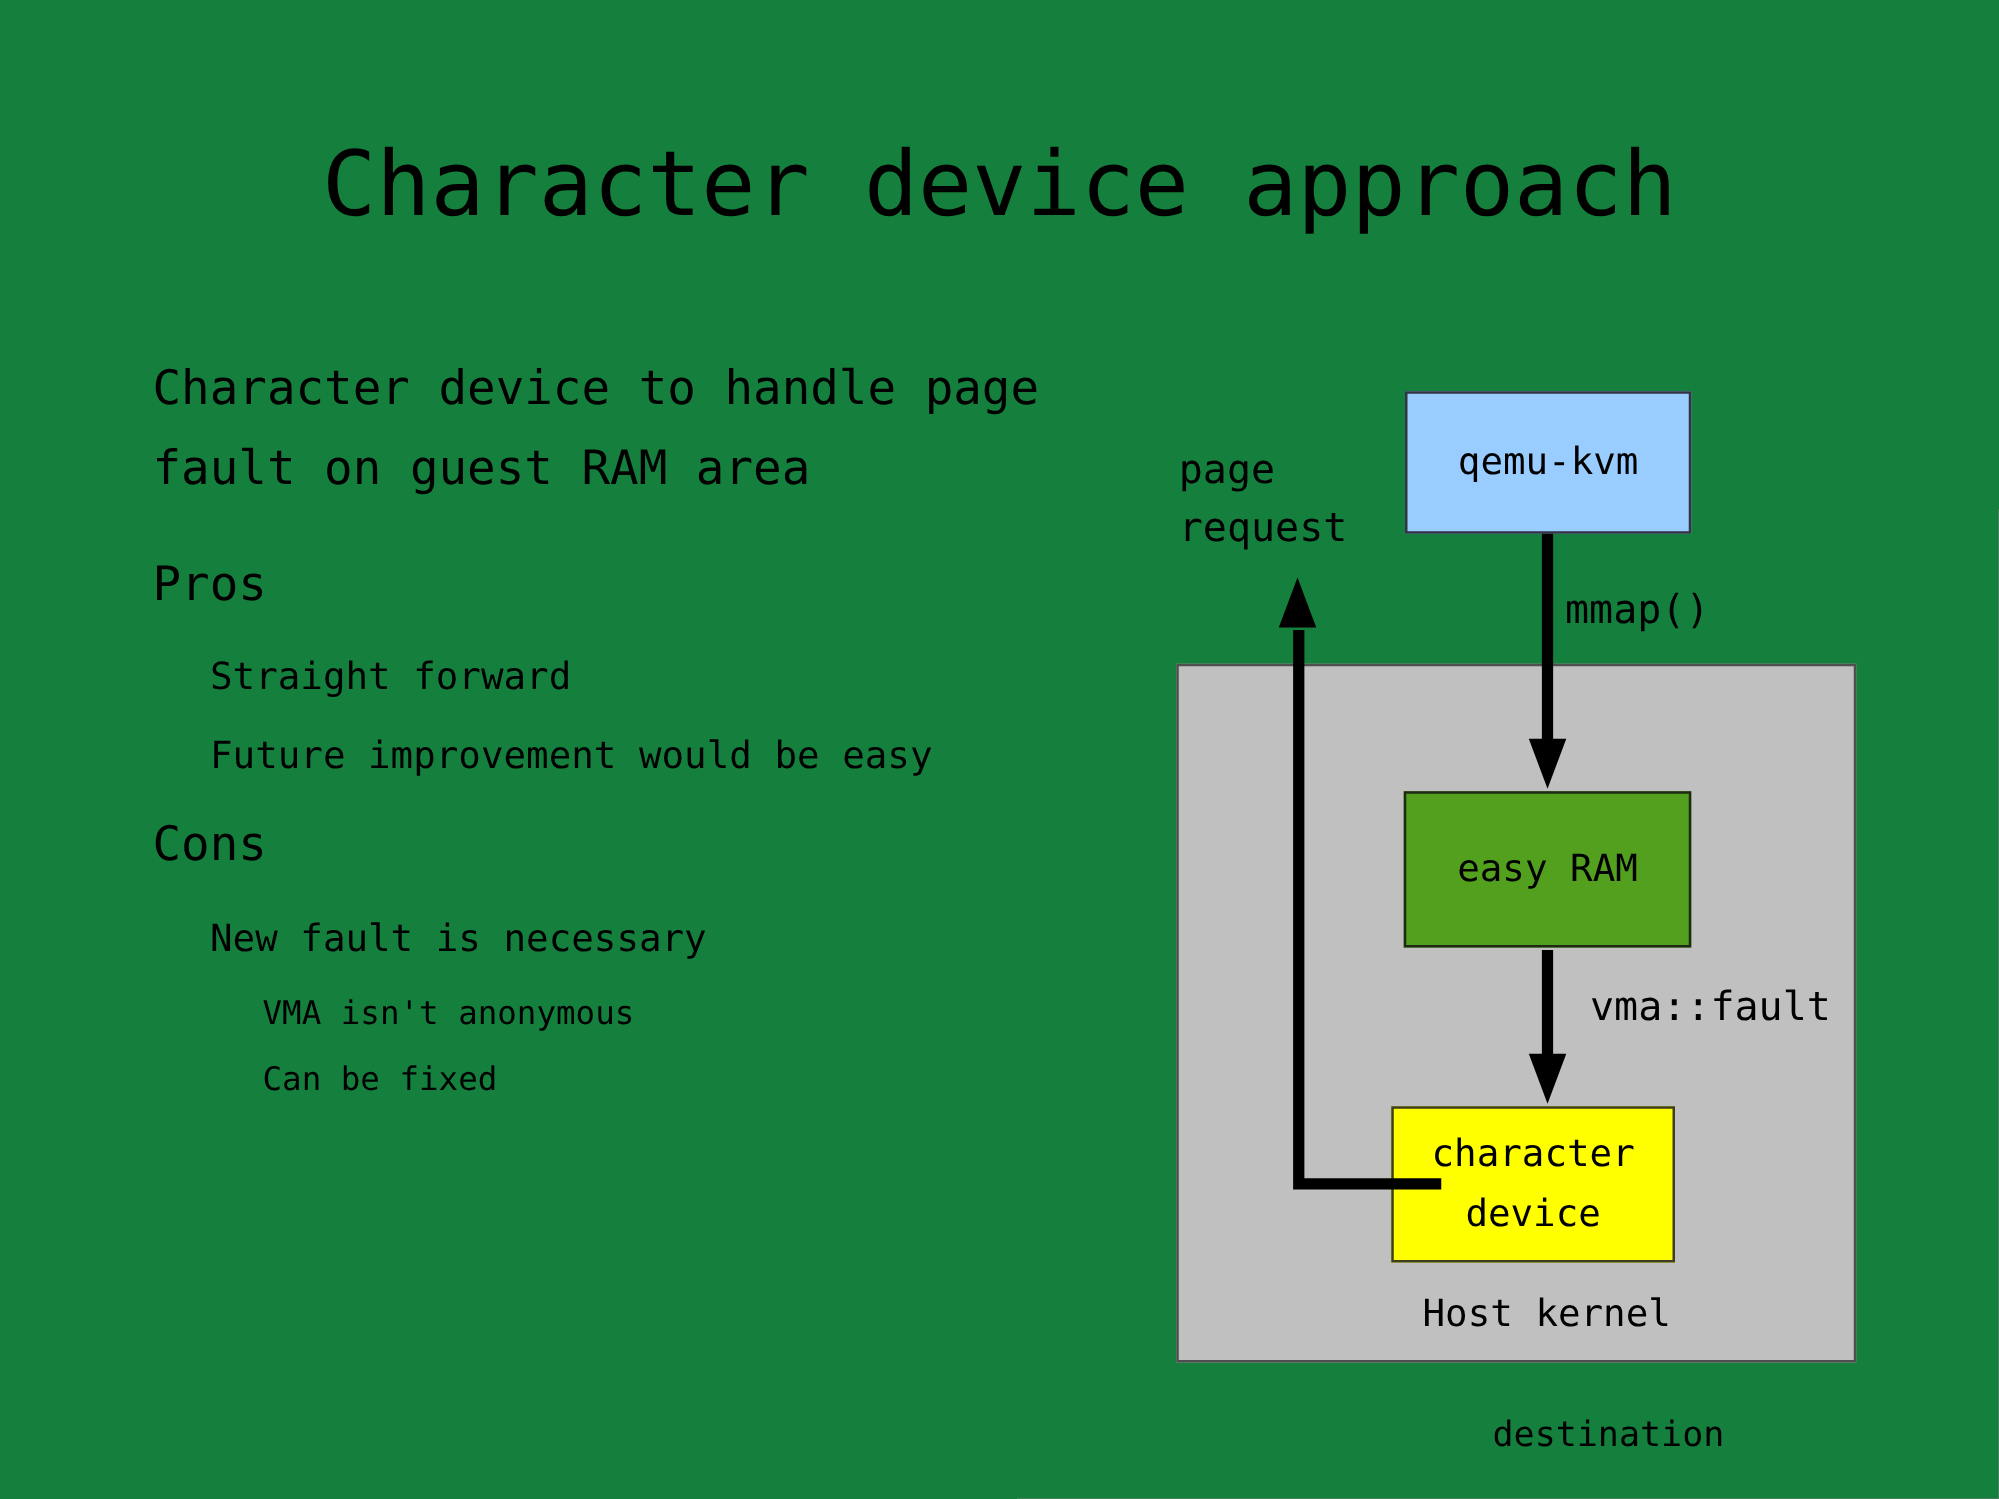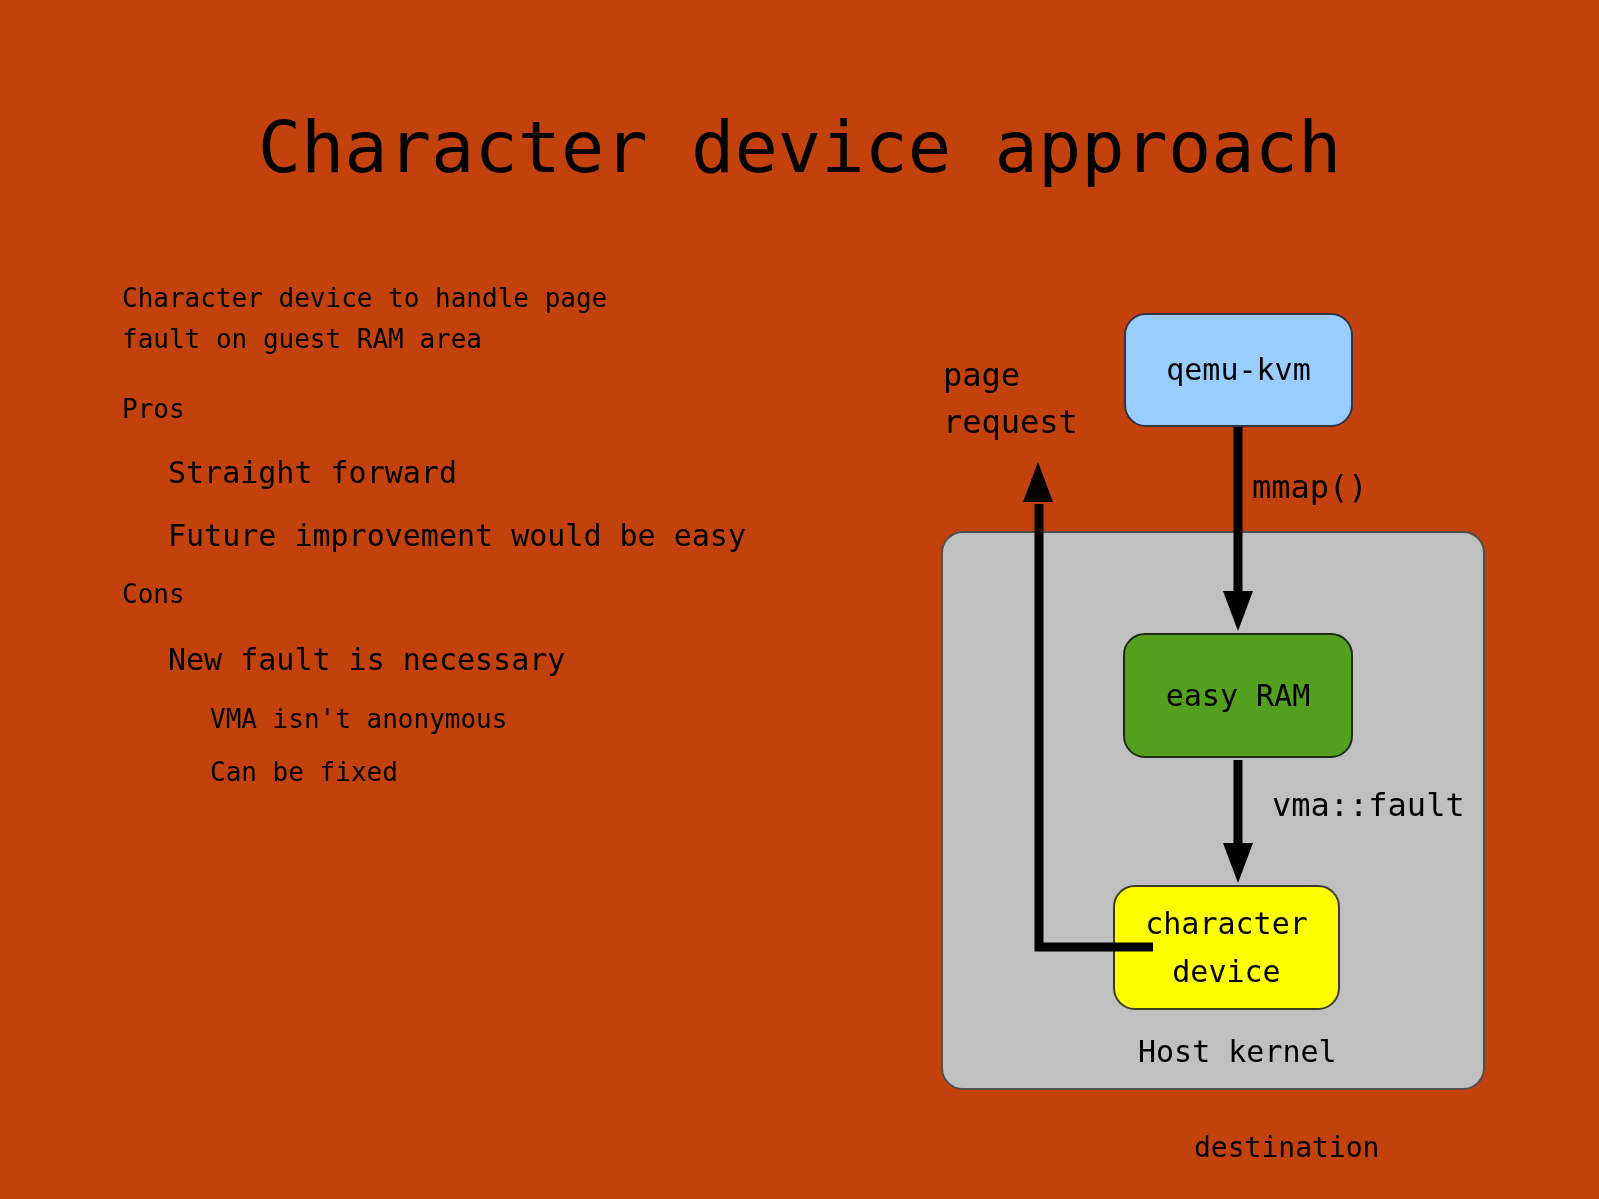--- a/index.html
+++ b/index.html
@@ -1,51 +1,51 @@
 <!DOCTYPE html>
 <html><head>
 <meta charset="utf-8">
 <style>
   html,body { margin:0; padding:0; background:#888; }
   .slide {
     position:relative; width:1599px; height:1199px;
-    background:#c2410c; overflow:hidden;
+    background:#15803d; overflow:hidden;
     font-family:"DejaVu Sans Mono", monospace; color:#000;
   }
 
   
   .title {
     position:absolute; left:0; right:0; top:92px;
     text-align:center; font-size:72px; line-height:110px;
     white-space:nowrap;
   }
 
   
   .bullets { position:absolute; left:0; top:278px; width:860px; }
   .brow { display:flex; align-items:flex-start; }
   .b-text { white-space:pre-line; }
 
-  .lvl1 { margin-left:88px; font-size:26px; line-height:41px; }
+  .lvl1 { margin-left:88px; font-size:38px; line-height:64px; }
   .lvl2 { margin-left:136px; font-size:30px; line-height:48px; }
   .lvl3 { margin-left:182px; font-size:26px; line-height:42px; }
 
   .marker { flex:0 0 auto; }
   .lvl1 .marker { width:34px; }
   .lvl2 .marker { width:32px; }
   .lvl3 .marker { width:28px; }
   .dot1 { width:11px; height:11px; border-radius:50%; background:#000; margin-top:22px; }
   .dot2 { width:9px;  height:9px;  border-radius:50%; background:#000; margin-top:20px; }
   .dash3 { width:14px; height:3px; background:#000; margin-top:27px; }
 
   .mb29{margin-bottom:29px}.mb19{margin-bottom:19px}.mb15{margin-bottom:15px}
   .mb14{margin-bottom:14px}.mb21{margin-bottom:21px}.mb12{margin-bottom:12px}
   .mb11{margin-bottom:11px}
 
   
-  .dbox { position:absolute; box-sizing:border-box;border-radius:22px; }
+  .dbox { position:absolute; box-sizing:border-box; }
   .host-kernel-box {
     left:941px; top:531px; width:544px; height:559px;
     background:#c0c0c0; border:2px solid #4f4f4f;
   }
   .qemu-box {
     left:1124px; top:313px; width:229px; height:114px;
     background:#99ccff; border:2px solid #333344;
     display:flex; align-items:center; justify-content:center;
   }
   .ram-box {

